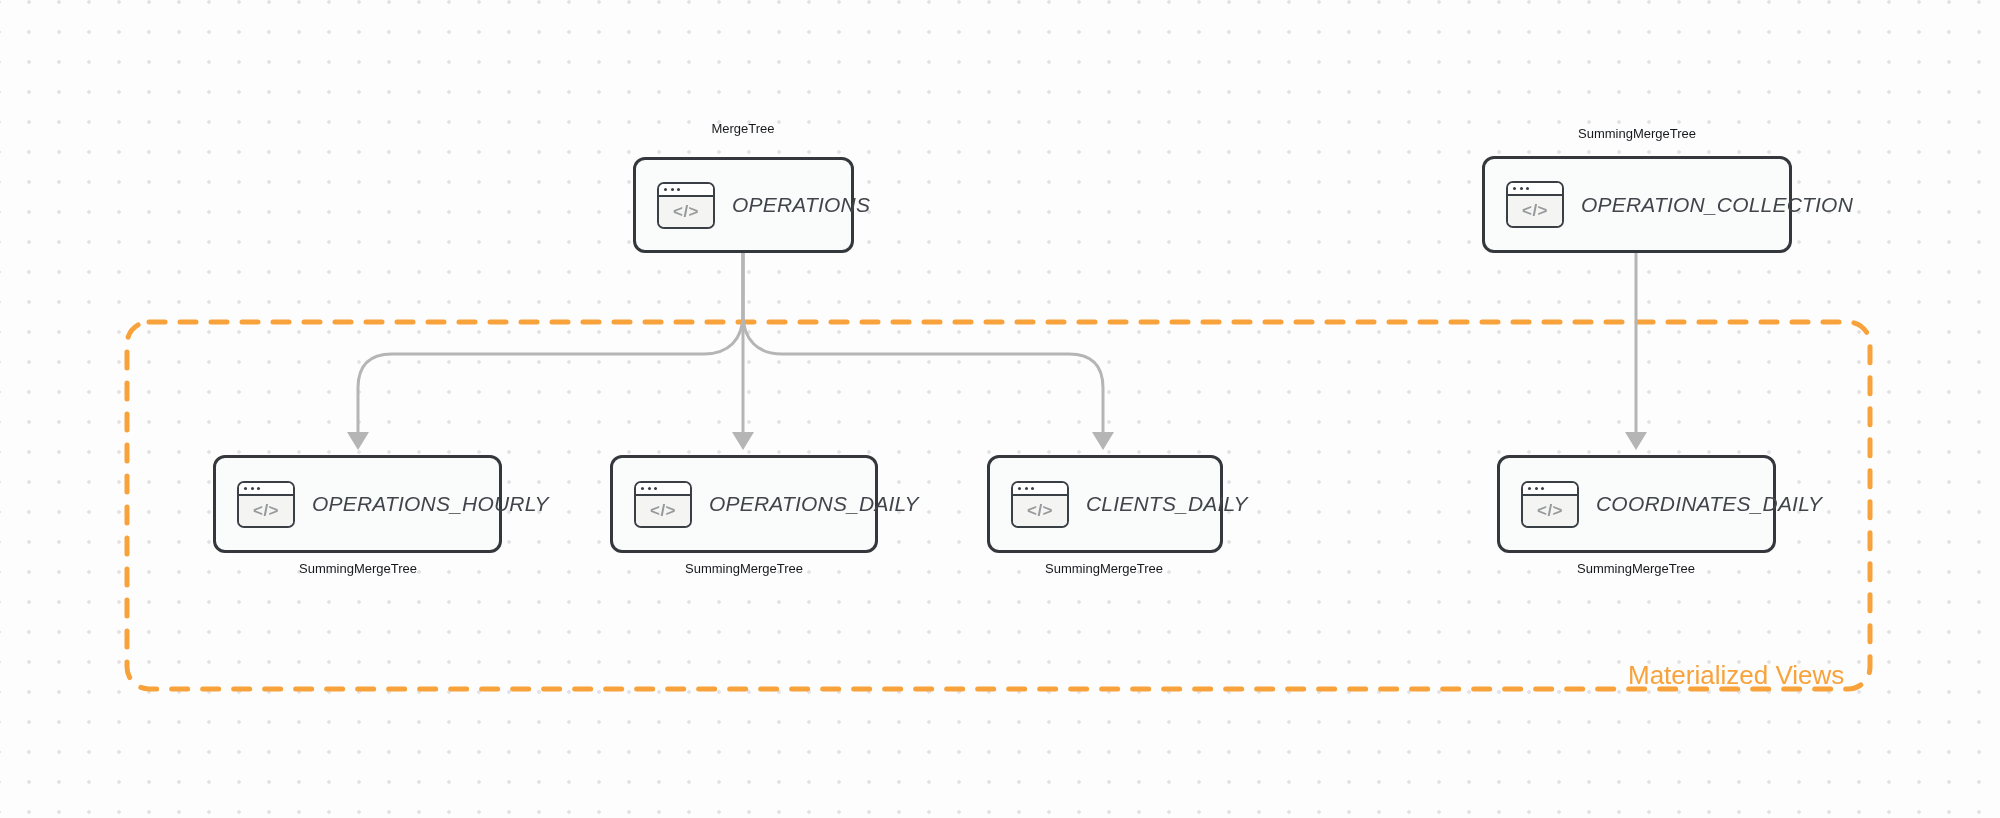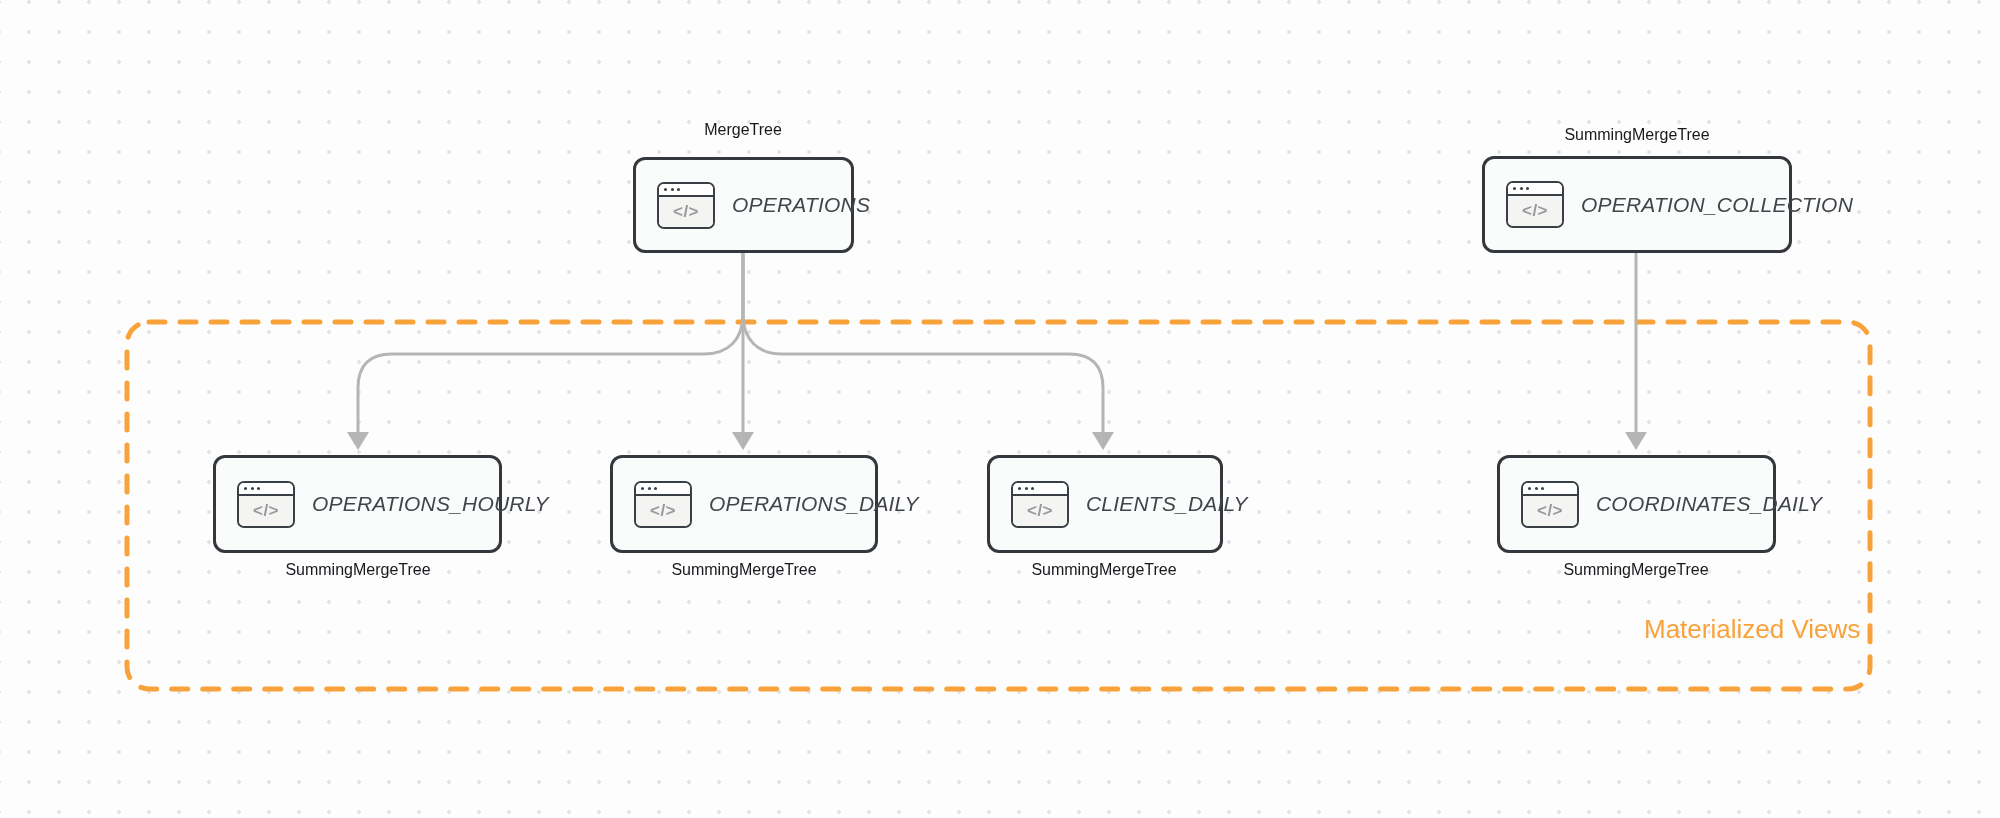--- a/index.html
+++ b/index.html
@@ -85,21 +85,21 @@
     justify-content: center;
     background: #F4F4F3;
     color: #97999C;
     font-weight: bold;
     font-size: 17px;
     letter-spacing: 0.5px;
   }
   .engine-label {
     position: absolute;
     transform: translateX(-50%);
-    font-size: 16px;
+    font-size: 13px;
     color: #17191D;
     white-space: nowrap;
   }
   .mv-label {
     position: absolute;
     font-size: 26px;
     font-weight: 500;
     color: var(--accent, #F8A23B);
     white-space: nowrap;
   }
@@ -196,14 +196,14 @@
       <span class="win-body">&lt;/&gt;</span>
     </span>
     <span class="node-label">COORDINATES_DAILY</span>
   </div>
 
   <div class="engine-label" style="left:358px; top:561px;">SummingMergeTree</div>
   <div class="engine-label" style="left:744px; top:561px;">SummingMergeTree</div>
   <div class="engine-label" style="left:1104px; top:561px;">SummingMergeTree</div>
   <div class="engine-label" style="left:1636px; top:561px;">SummingMergeTree</div>
 
-  <div class="mv-label" style="left:1628px; top:614px;margin-left:16px;">Materialized Views</div>
+  <div class="mv-label" style="left:1628px; top:660px;">Materialized Views</div>
 </div>
 
 </body></html>

